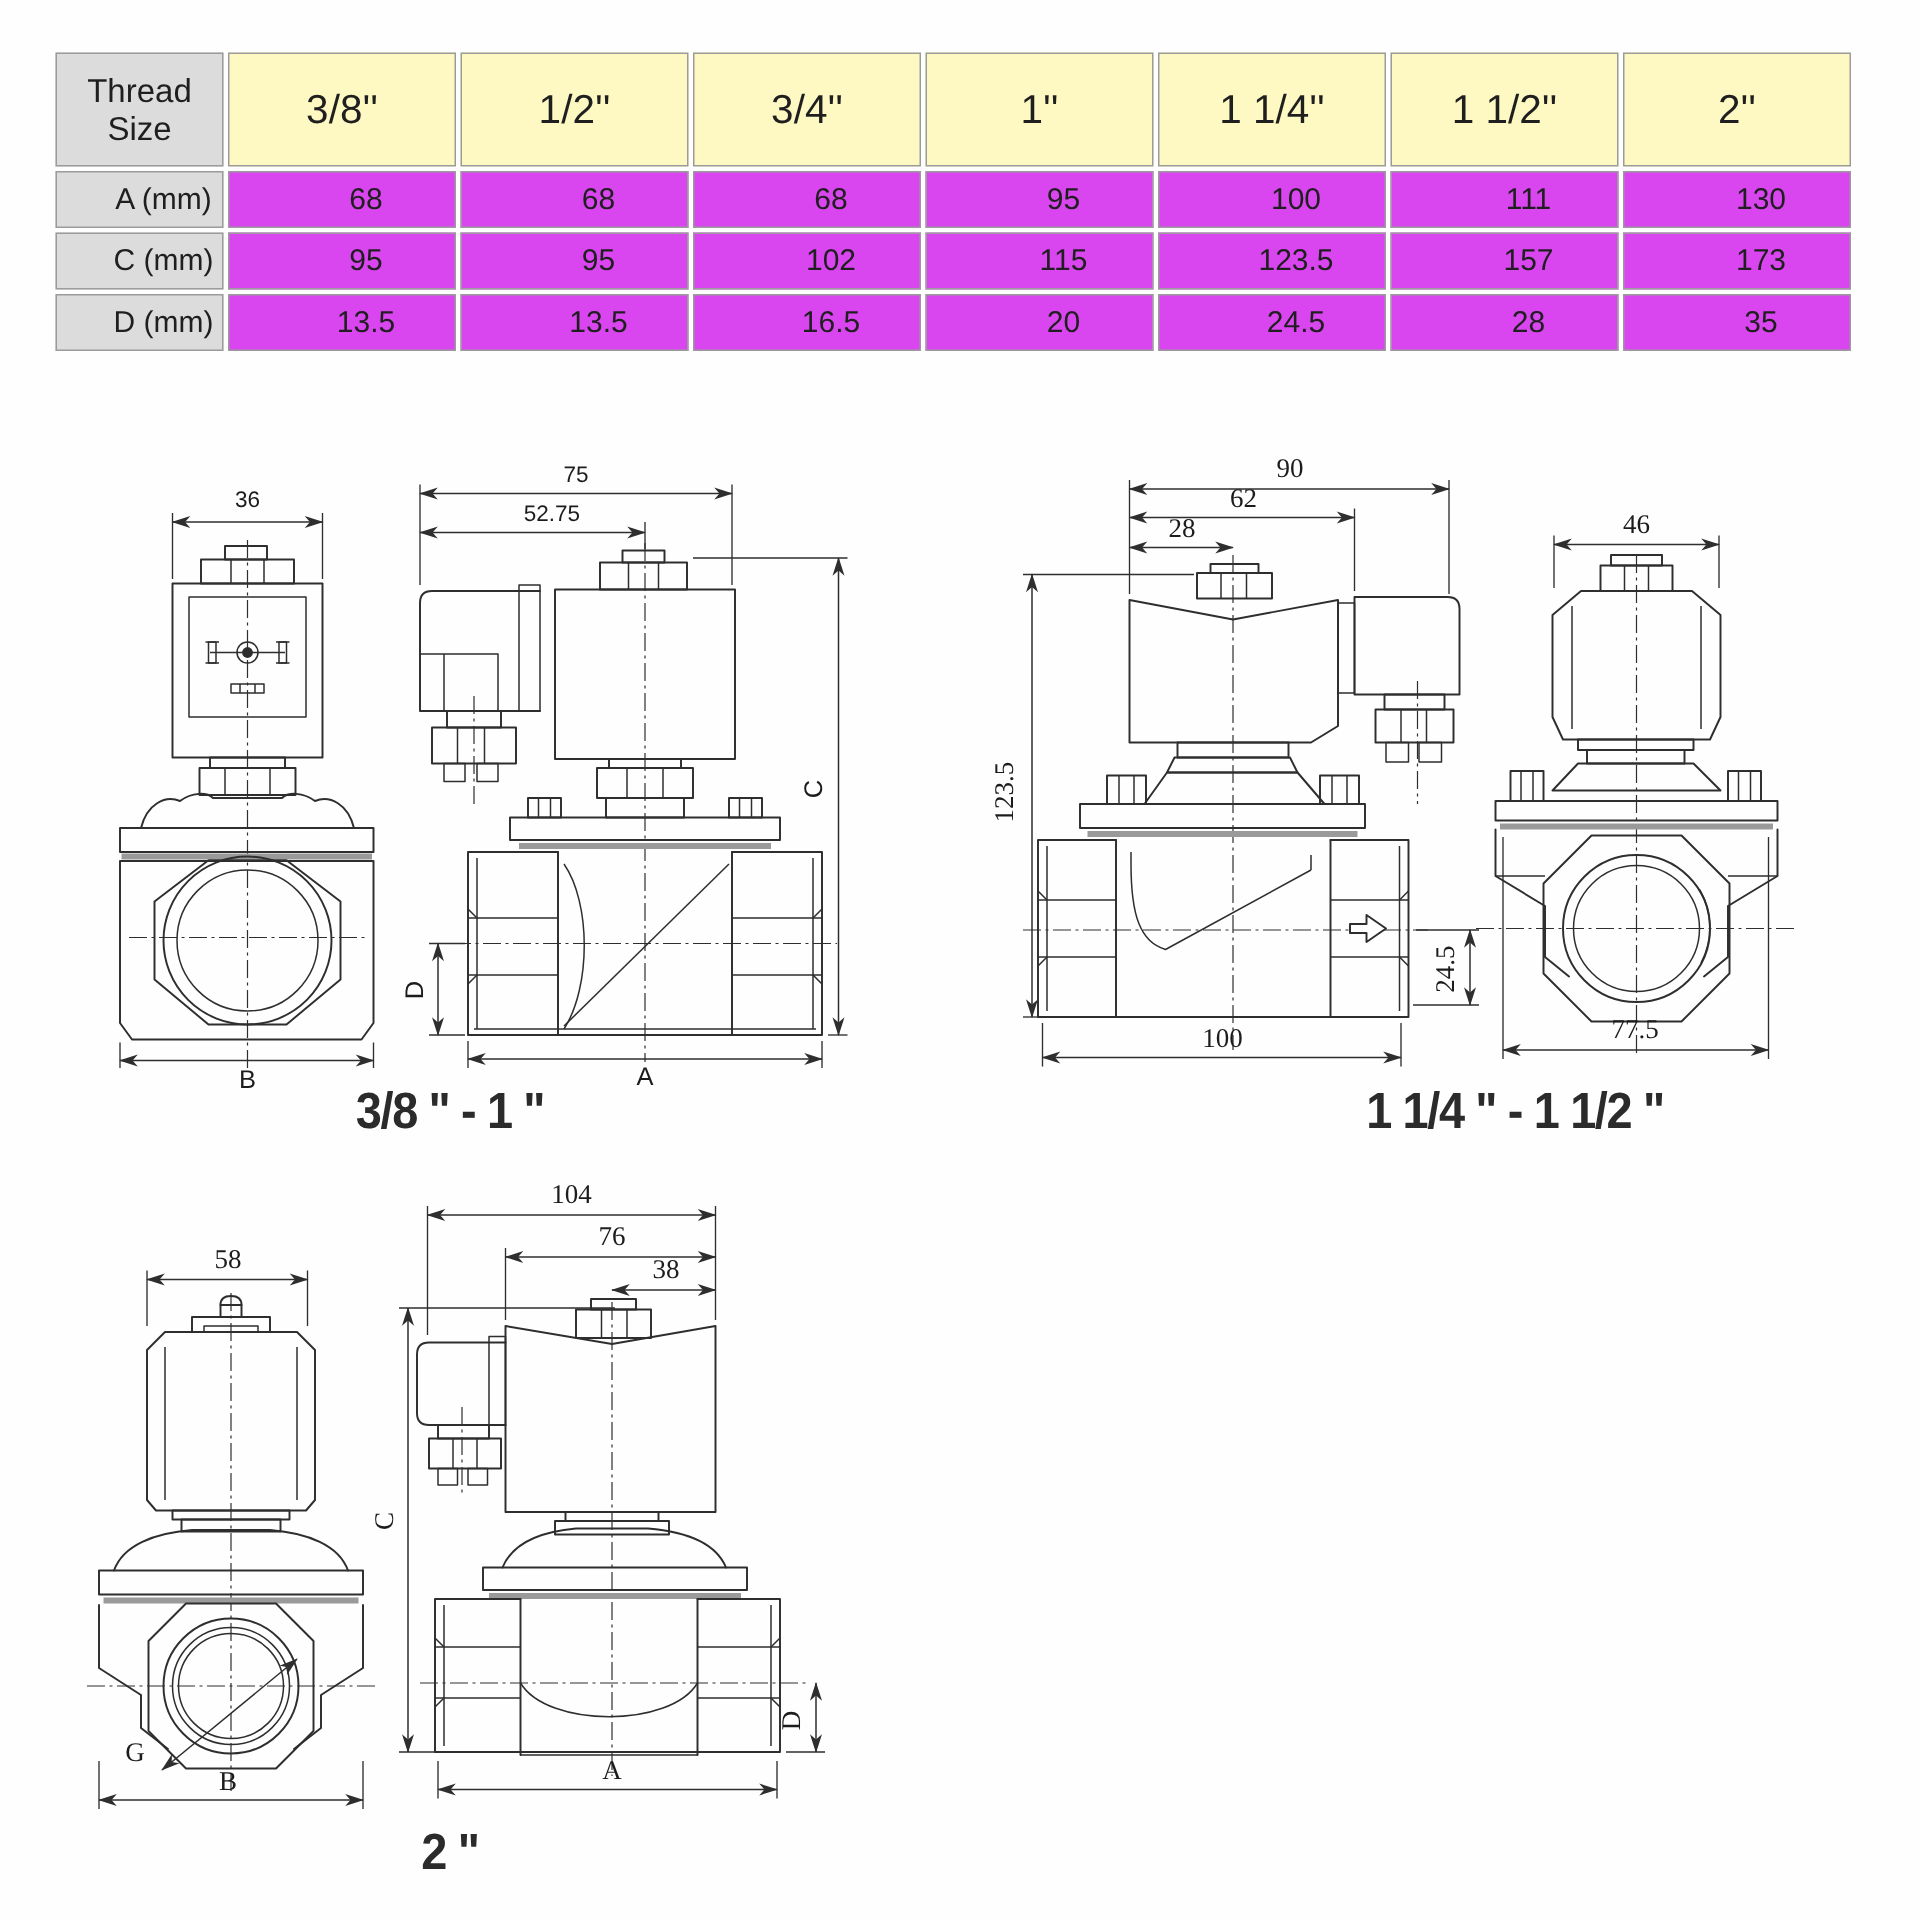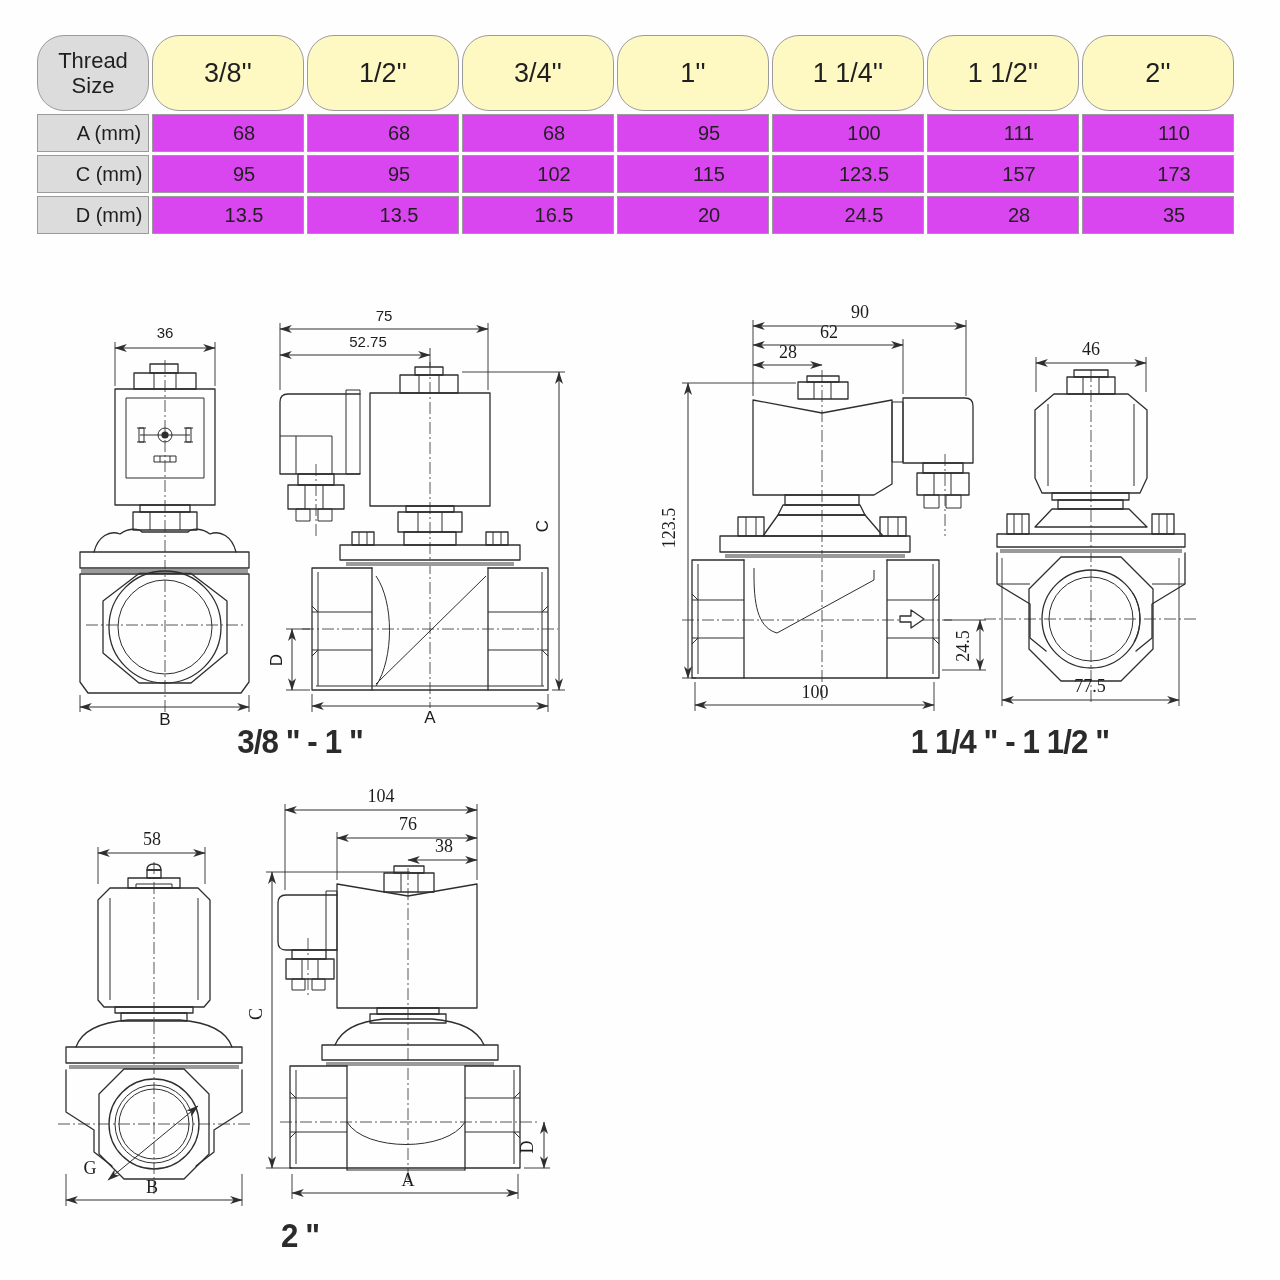--- a/index.html
+++ b/index.html
@@ -6,21 +6,21 @@
   #page{position:relative;width:1280px;height:1280px;background:#fefefe;overflow:hidden;
         font-family:"Liberation Sans",sans-serif;color:#1f1f1f;}
 
   
   table.spec{position:absolute;left:34px;top:32px;border-collapse:separate;border-spacing:3px;table-layout:fixed;}
   table.spec th,table.spec td{border:1px solid #9b9b9b;text-align:center;vertical-align:middle;font-weight:normal;}
   th.corner{background:#dcdcdc;font-size:22px;line-height:1.15;}
   th.colhead{background:#fef9c3;font-size:27px;}
   th.rowhead{background:#dcdcdc;font-size:20px;}
   td.val{background:#d946ef;font-size:20px;}
-  tr.hdr th{height:72px;border-radius:27px;}
+  tr.hdr th{height:72px;}
   tr.datarow th,tr.datarow td{height:34px;padding-left:33px;}
 
   
   svg.draw{position:absolute;overflow:visible;}
   .o  {fill:none;stroke:#2e2e2e;stroke-width:1.3;stroke-linejoin:round;stroke-linecap:round;}
   .o2 {fill:none;stroke:#2e2e2e;stroke-width:1;stroke-linejoin:round;}
   .cl {fill:none;stroke:#2e2e2e;stroke-width:0.8;stroke-dasharray:12 3 2 3;}
   .dim{fill:none;stroke:#2e2e2e;stroke-width:1;marker-start:url(#arr);marker-end:url(#arr);}
   .ex {fill:none;stroke:#2e2e2e;stroke-width:0.9;}
   .gb {fill:#9a9a9a;stroke:none;}
@@ -60,21 +60,21 @@
       <th class="colhead">2''</th>
     </tr>
     <tr class="datarow">
       <th class="rowhead">A (mm)</th>
       <td class="val">68</td>
       <td class="val">68</td>
       <td class="val">68</td>
       <td class="val">95</td>
       <td class="val">100</td>
       <td class="val">111</td>
-      <td class="val">110</td>
+      <td class="val">130</td>
     </tr>
     <tr class="datarow">
       <th class="rowhead">C (mm)</th>
       <td class="val">95</td>
       <td class="val">95</td>
       <td class="val">102</td>
       <td class="val">115</td>
       <td class="val">123.5</td>
       <td class="val">157</td>
       <td class="val">173</td>

